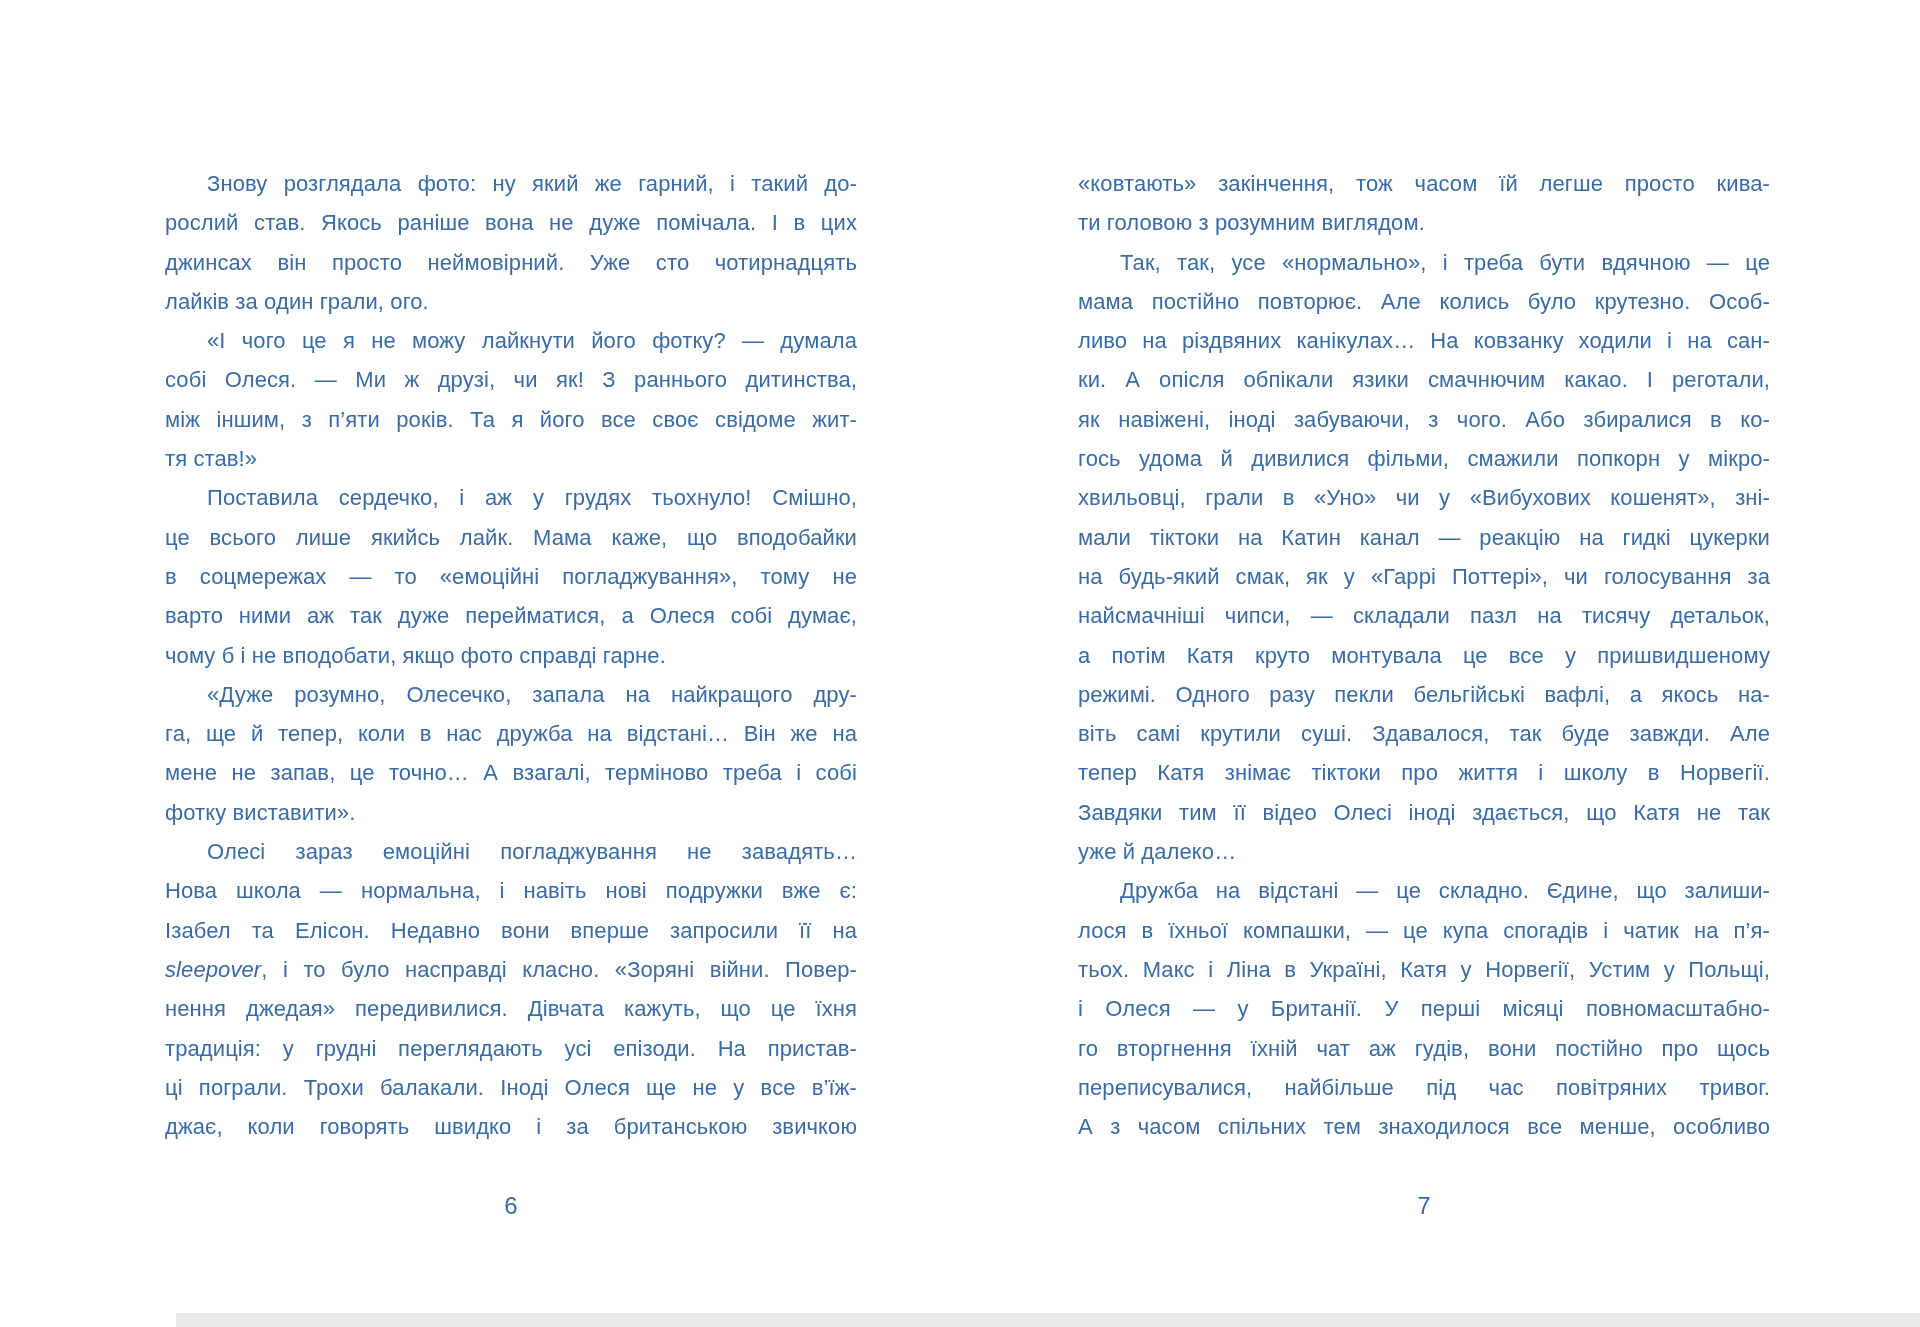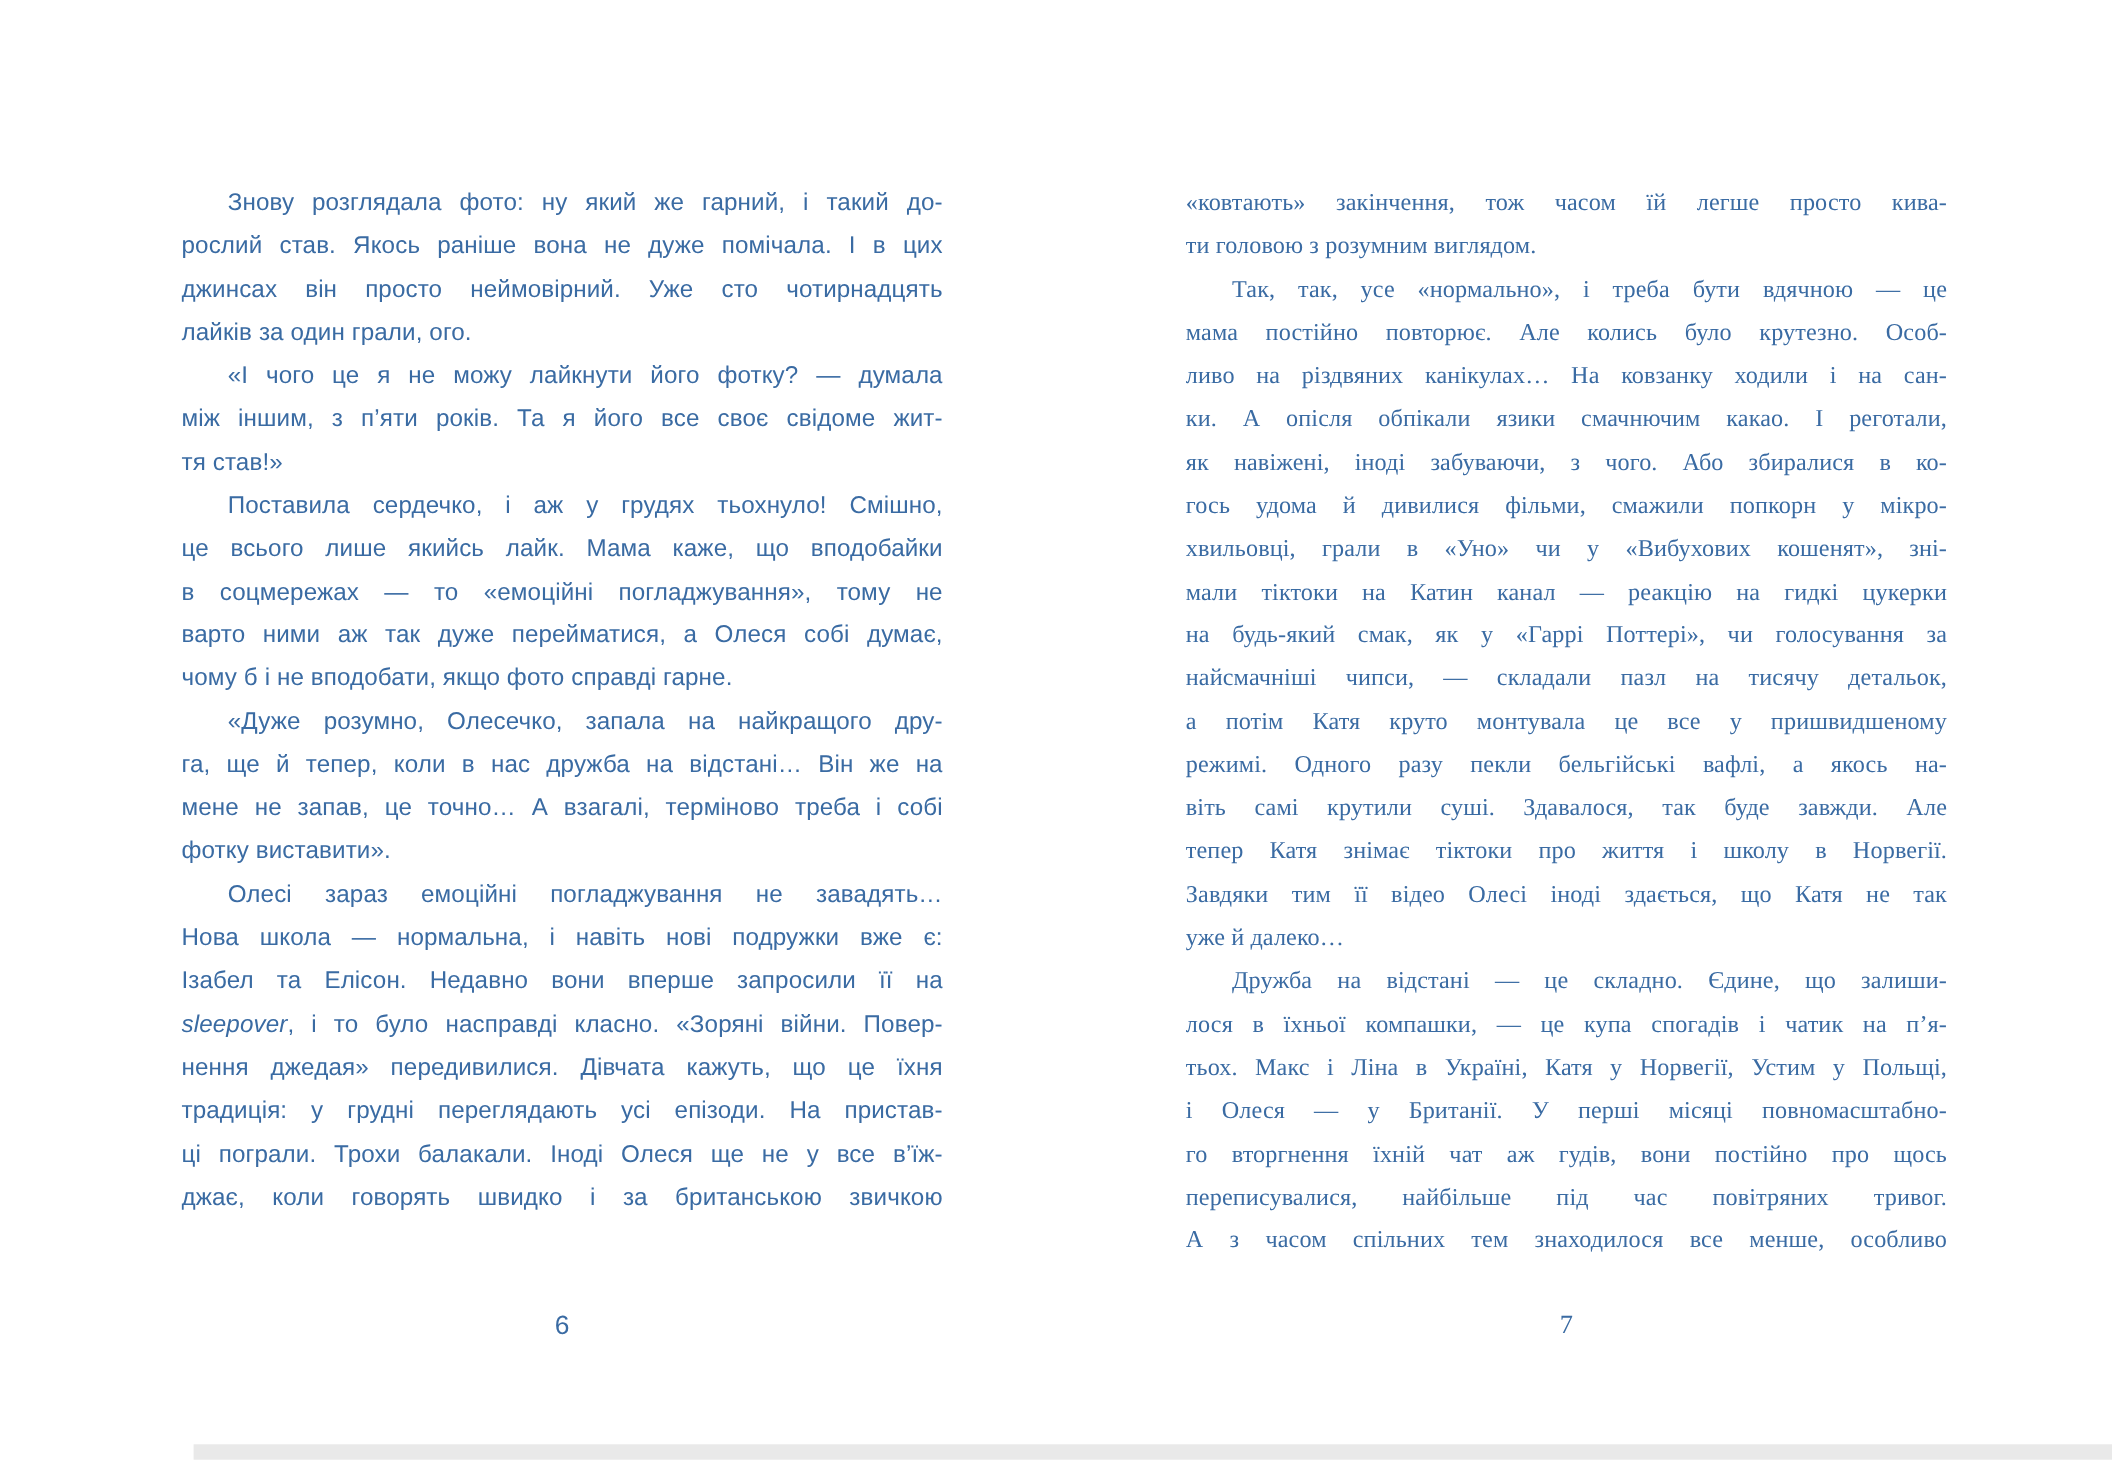--- a/index.html
+++ b/index.html
@@ -8,21 +8,21 @@
     position: relative;
     width: 1920px;
     height: 1327px;
     overflow: hidden;
     font-family: "Liberation Sans", sans-serif;
     --ink: #3a6ba3;
   }
   .spread { position: absolute; inset: 0; background: #ffffff; }
   .page { position: absolute; top: 0; height: 1327px; }
   .page.left  { left: 165px;  width: 692px; }
-  .page.right { left: 1078px; width: 692px; font-family: Liberation Serif, serif; }
+  .page.right { left: 1078px; width: 692px; }
   .text-column {
     position: absolute;
     top: 148px;
     left: 0;
     width: 692px;
     color: var(--ink);
     font-size: 22px;
     line-height: 39.3px;
     letter-spacing: 0.1px;
     margin-top: 16px;
@@ -59,20 +59,21 @@
 
 <div class="spread">
 
   <div class="page left">
     <div class="text-column">
         <div class="line indent">Знову розглядала фото: ну який же гарний, і такий до-</div>
         <div class="line">рослий став. Якось раніше вона не дуже помічала. І в цих</div>
         <div class="line">джинсах він просто неймовірний. Уже сто чотирнадцять</div>
         <div class="line last">лайків за один грали, ого.</div>
         <div class="line indent">«І чого це я не можу лайкнути його фотку? — думала</div>
+        <div class="line">собі Олеся. — Ми ж друзі, чи як! З раннього дитинства,</div>
         <div class="line">між іншим, з п’яти років. Та я його все своє свідоме жит-</div>
         <div class="line last">тя став!»</div>
         <div class="line indent">Поставила сердечко, і аж у грудях тьохнуло! Смішно,</div>
         <div class="line">це всього лише якийсь лайк. Мама каже, що вподобайки</div>
         <div class="line">в соцмережах — то «емоційні погладжування», тому не</div>
         <div class="line">варто ними аж так дуже перейматися, а Олеся собі думає,</div>
         <div class="line last">чому б і не вподобати, якщо фото справді гарне.</div>
         <div class="line indent">«Дуже розумно, Олесечко, запала на найкращого дру-</div>
         <div class="line">га, ще й тепер, коли в нас дружба на відстані… Він же на</div>
         <div class="line">мене не запав, це точно… А взагалі, терміново треба і собі</div>

